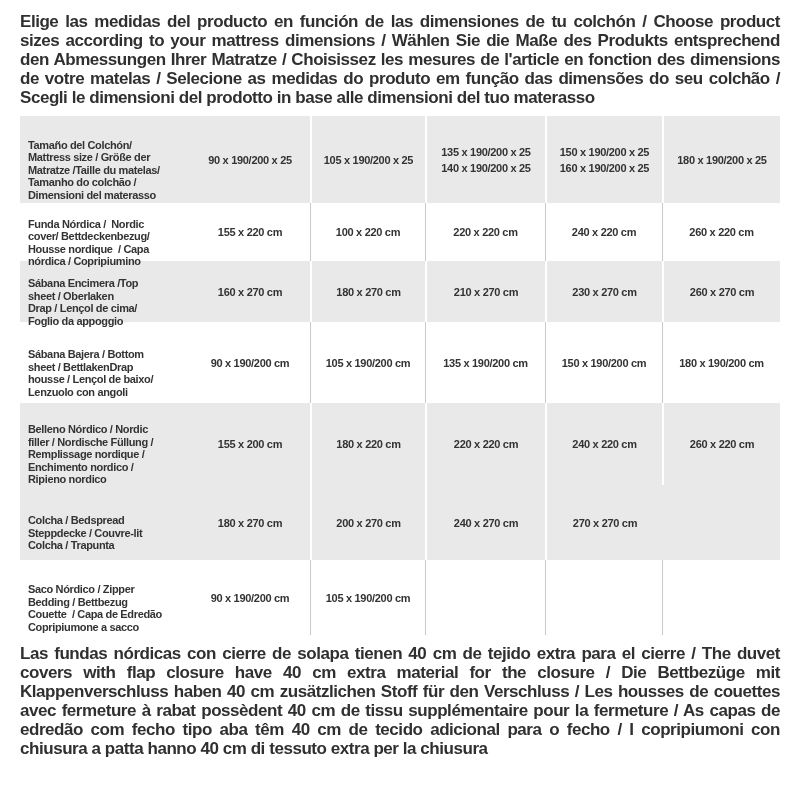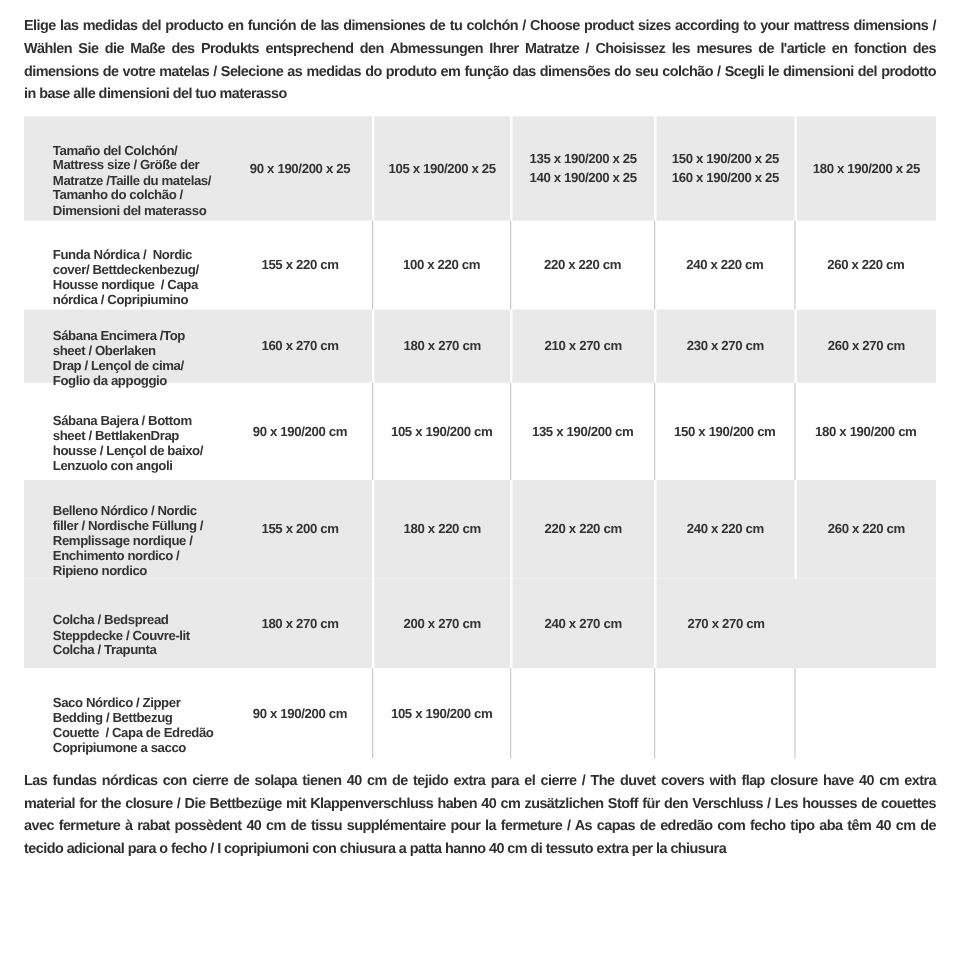--- a/index.html
+++ b/index.html
@@ -15,21 +15,21 @@
     background:#ffffff;
     font-family:"Liberation Sans","DejaVu Sans",sans-serif;
     color:var(--text);
     font-weight:bold;
   }
   .page{
     width:800px;height:800px;
     padding:12px 20px 0 20px;
   }
   .para{
-    font-size:12px;
+    font-size:17px;
     line-height:19px;
     letter-spacing:-0.45px;
     text-align:justify;
     color:#303030;
   }
   .intro{margin-bottom:9px;}
   .footnote{margin-top:9px;}
   .table{width:760px;}
   .row{
     display:flex;
@@ -38,21 +38,21 @@
   }
   .row.shaded{background:var(--shaded);}
   .row.plain{background:var(--plain);}
   .cell{
     display:flex;
     align-items:center;
     min-width:0;
   }
   .label{
     flex:0 0 170px;
-    padding-left:24px;
+    padding-left:8px;
     font-size:11px;
     line-height:12.5px;
     letter-spacing:-0.35px;
     white-space:pre;
     overflow:visible;
     text-align:left;
     margin-top:21px;
   }
   .val{
     justify-content:center;
@@ -84,21 +84,21 @@
 Dimensioni del materasso</div>
     <div class="cell val c1">90 x 190/200 x 25</div>
     <div class="cell val c2">105 x 190/200 x 25</div>
     <div class="cell val c3">135 x 190/200 x 25
 140 x 190/200 x 25</div>
     <div class="cell val c4">150 x 190/200 x 25
 160 x 190/200 x 25</div>
     <div class="cell val c5">180 x 190/200 x 25</div>
   </div>
 
-  <div class="row plain" style="height: 74px;">
+  <div class="row plain" style="height: 58px;">
     <div class="cell label">Funda Nórdica /  Nordic
 cover/ Bettdeckenbezug/
 Housse nordique  / Capa
 nórdica / Copripiumino</div>
     <div class="cell val c1">155 x 220 cm</div>
     <div class="cell val c2">100 x 220 cm</div>
     <div class="cell val c3">220 x 220 cm</div>
     <div class="cell val c4">240 x 220 cm</div>
     <div class="cell val c5">260 x 220 cm</div>
   </div>

